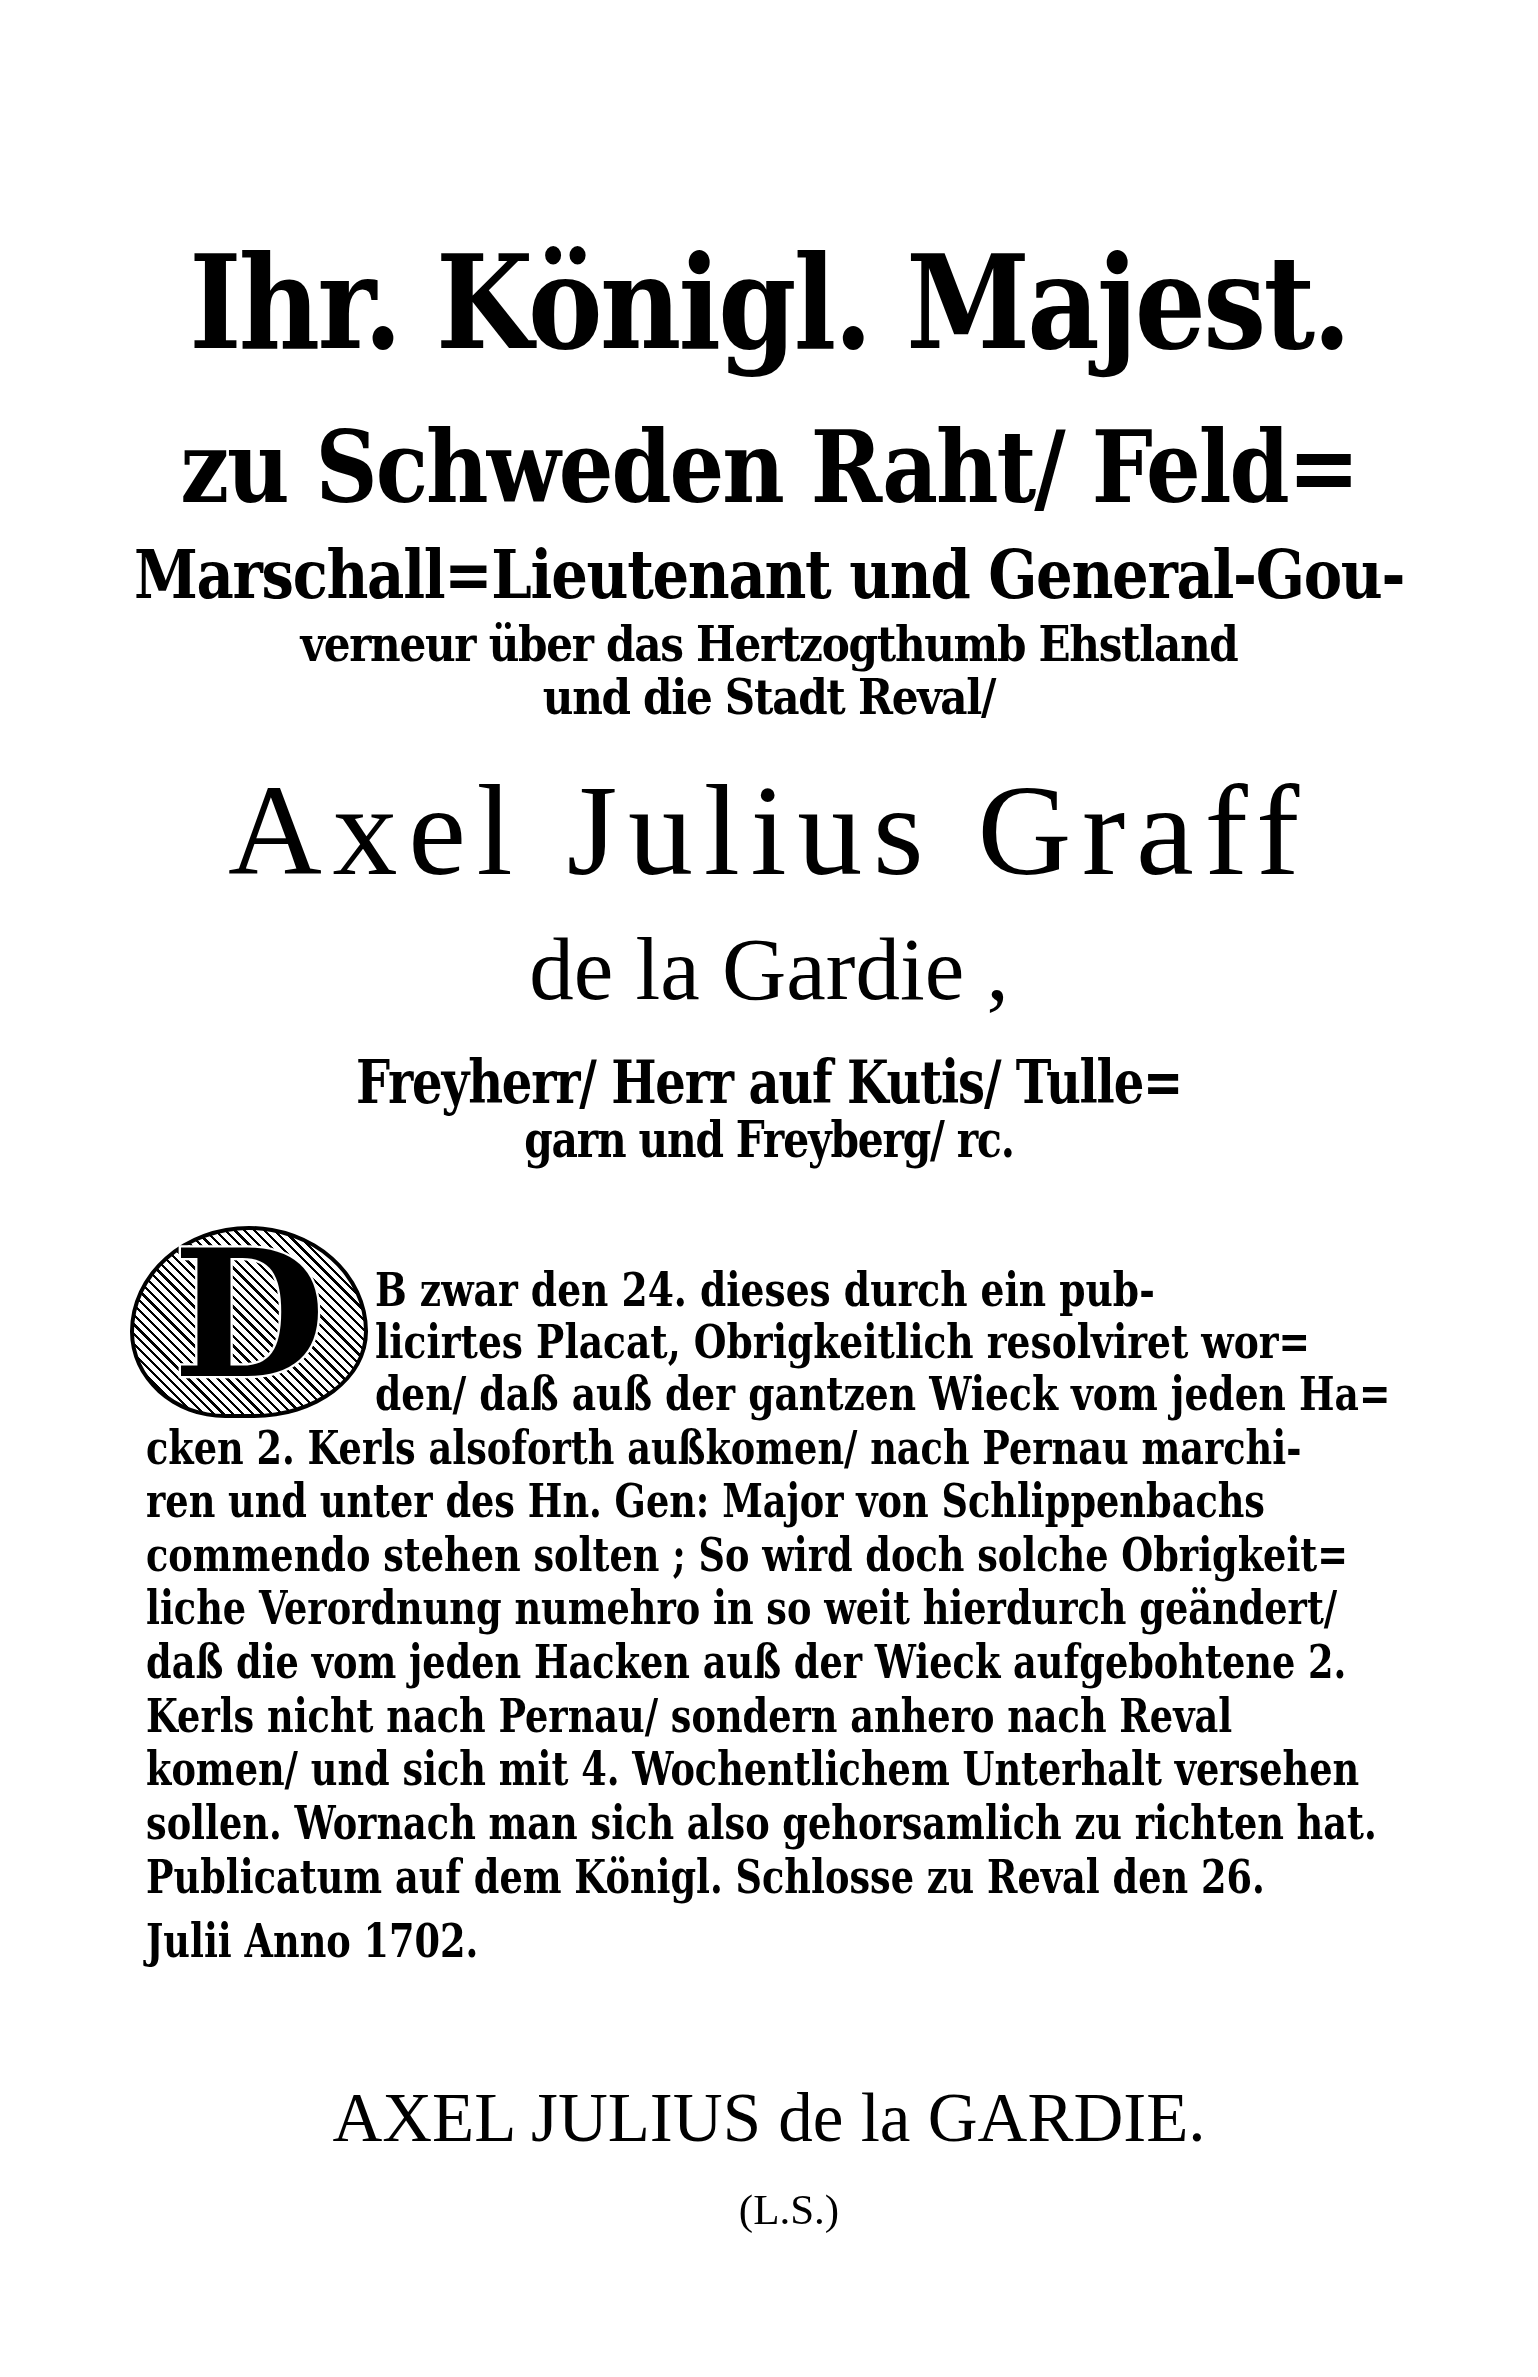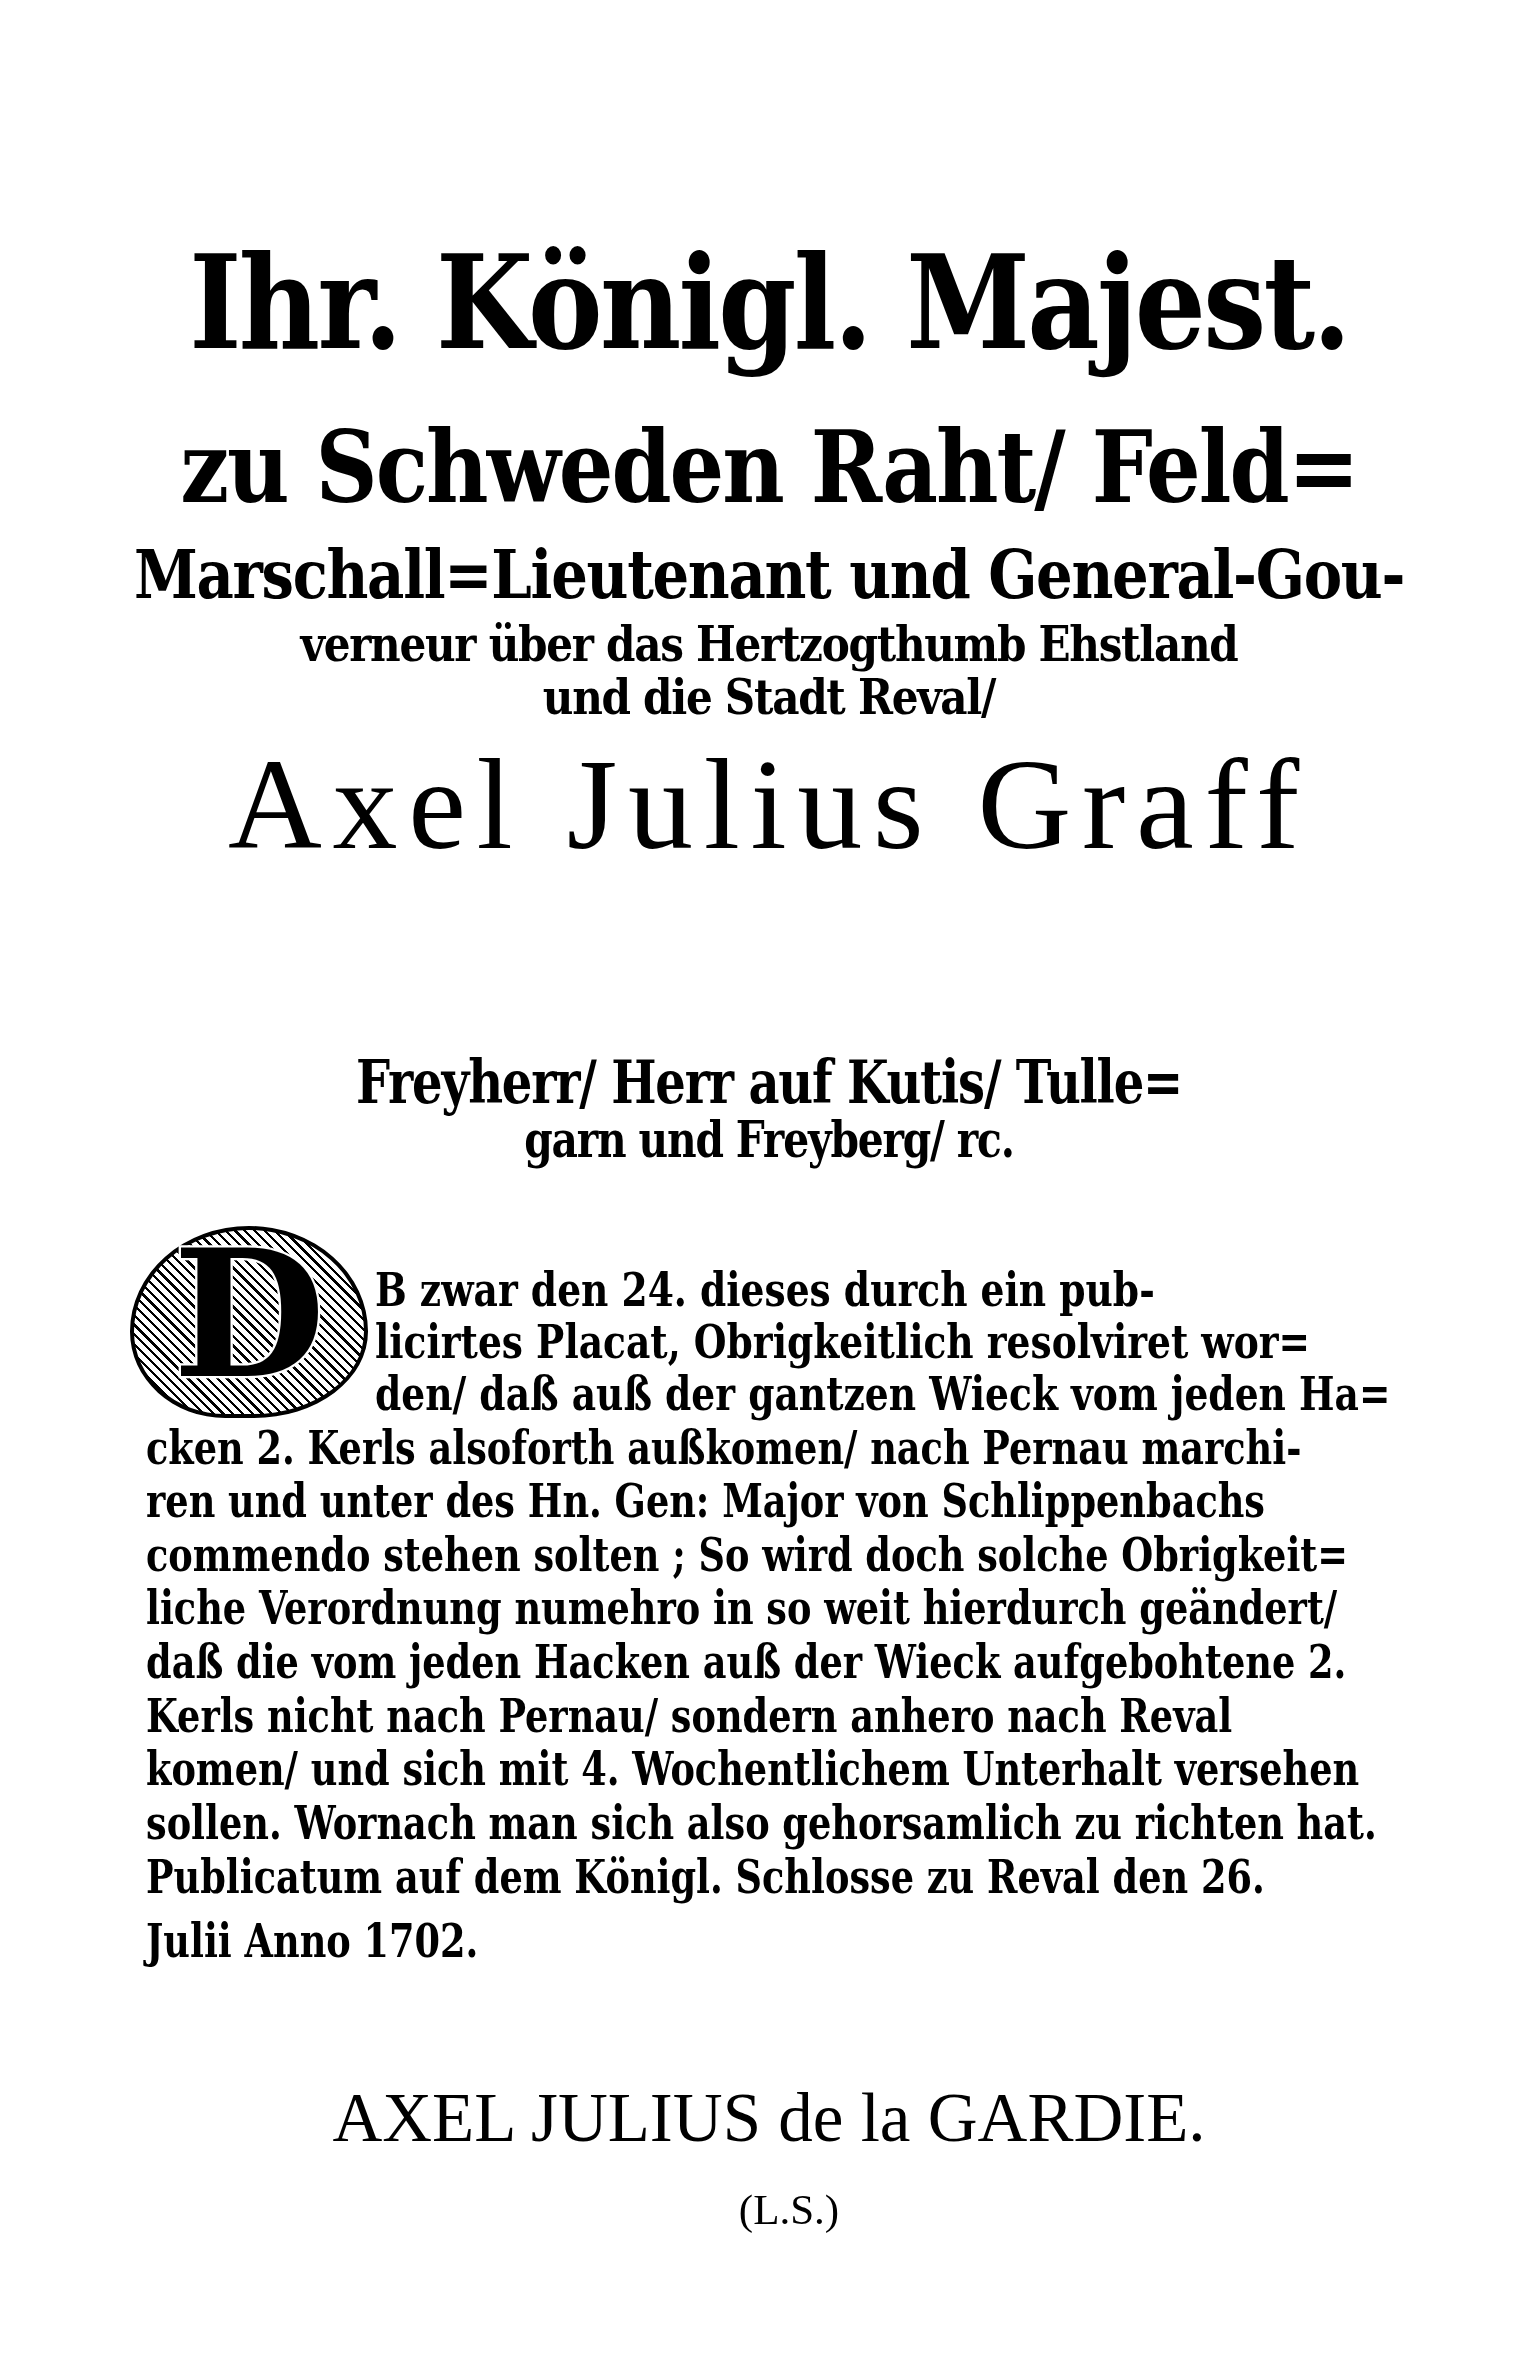--- a/index.html
+++ b/index.html
@@ -7,21 +7,21 @@
   .page { position:absolute; left:0; top:0; width:1408px; height:2377px; }
   .line { position:absolute; white-space:nowrap; }
   .frak { font-family:"DejaVu Serif", serif; font-weight:bold; letter-spacing:-1.5px; transform-origin:left top; }
   .roman { font-family:"Liberation Serif", serif; }
   .center { left:0; width:1538px; text-align:center; }
   .title1 { top:230px; font-size:130px; line-height:146px; transform:scaleX(0.86); transform-origin:center top; letter-spacing:-3.1px; }
   .title2 { top:410px; font-size:100px; line-height:115px; transform:scaleX(0.86); transform-origin:center top; letter-spacing:-2.3px; }
   .title3 { top:536px; font-size:67px; line-height:77px; transform:scaleX(0.86); transform-origin:center top; }
   .title4 { top:617px; font-size:49px; line-height:55px; transform:scaleX(0.86); transform-origin:center top; }
   .title5 { top:670px; font-size:49px; line-height:55px; transform:scaleX(0.86); transform-origin:center top; }
-  .name1 { top:731px; font-size:130px; line-height:146px; letter-spacing:10.7px; }
+  .name1 { top:757px; font-size:130px; line-height:146px; letter-spacing:10.7px; }
   .name2 { top:919px; font-size:89px; line-height:100px; }
   .titles1 { top:1049px; font-size:60px; line-height:66px; transform:scaleX(0.8); transform-origin:center top; }
   .titles2 { top:1111px; font-size:51px; line-height:57px; transform:scaleX(0.8); transform-origin:center top; }
   .dropcap { position:absolute; left:130px; top:1226px; width:230px; height:184px; border:4.6px solid #000; border-radius:50% 50% 48% 40%/55% 55% 45% 45%;
              background:repeating-linear-gradient(45deg,#000 0 2.3px,#fff 2.3px 6.9px); }
   .dropcap span { position:absolute; left:0; top:-15.3px; width:100%; text-align:center; font-family:"DejaVu Serif", serif; font-weight:bold; font-size:176px; line-height:199px; color:#000; background:transparent; -webkit-text-stroke:4.6px #fff; paint-order:stroke fill; }
   .body-line { position:absolute; left:146px; width:1241px; font-family:"DejaVu Serif", serif; font-weight:bold; font-size:47px; line-height:51px; white-space:nowrap; transform:scaleX(0.78); transform-origin:left top; }
   .body-line.indent { left:375px; width:1019px; transform:scaleX(0.8); }
   .sig { top:2080px; font-size:69px; line-height:77px; }
   .seal { top:2183px; font-size:43px; line-height:54px;margin-left:20px; }
@@ -31,20 +31,21 @@
 
 <div class="page">
 
   <div class="line center frak title1">Ihr. Königl. Majest.</div>
   <div class="line center frak title2">zu Schweden Raht/ Feld=</div>
   <div class="line center frak title3">Marschall=Lieutenant und General-Gou-</div>
   <div class="line center frak title4">verneur über das Hertzogthumb Ehstland</div>
   <div class="line center frak title5">und die Stadt Reval/</div>
 
   <div class="line center roman name1">Axel Julius Graff</div>
+  <div class="line center roman name2">de la Gardie ,</div>
 
   <div class="line center frak titles1">Freyherr/ Herr auf Kutis/ Tulle=</div>
   <div class="line center frak titles2">garn und Freyberg/ rc.</div>
 
   <div class="dropcap">
     <span>D</span>
   </div>
 
   <div class="body-line indent" style="top:1264px;">B zwar den 24. dieses durch ein pub-</div>
   <div class="body-line indent" style="top:1316px;">licirtes Placat, Obrigkeitlich resolviret wor=</div>

